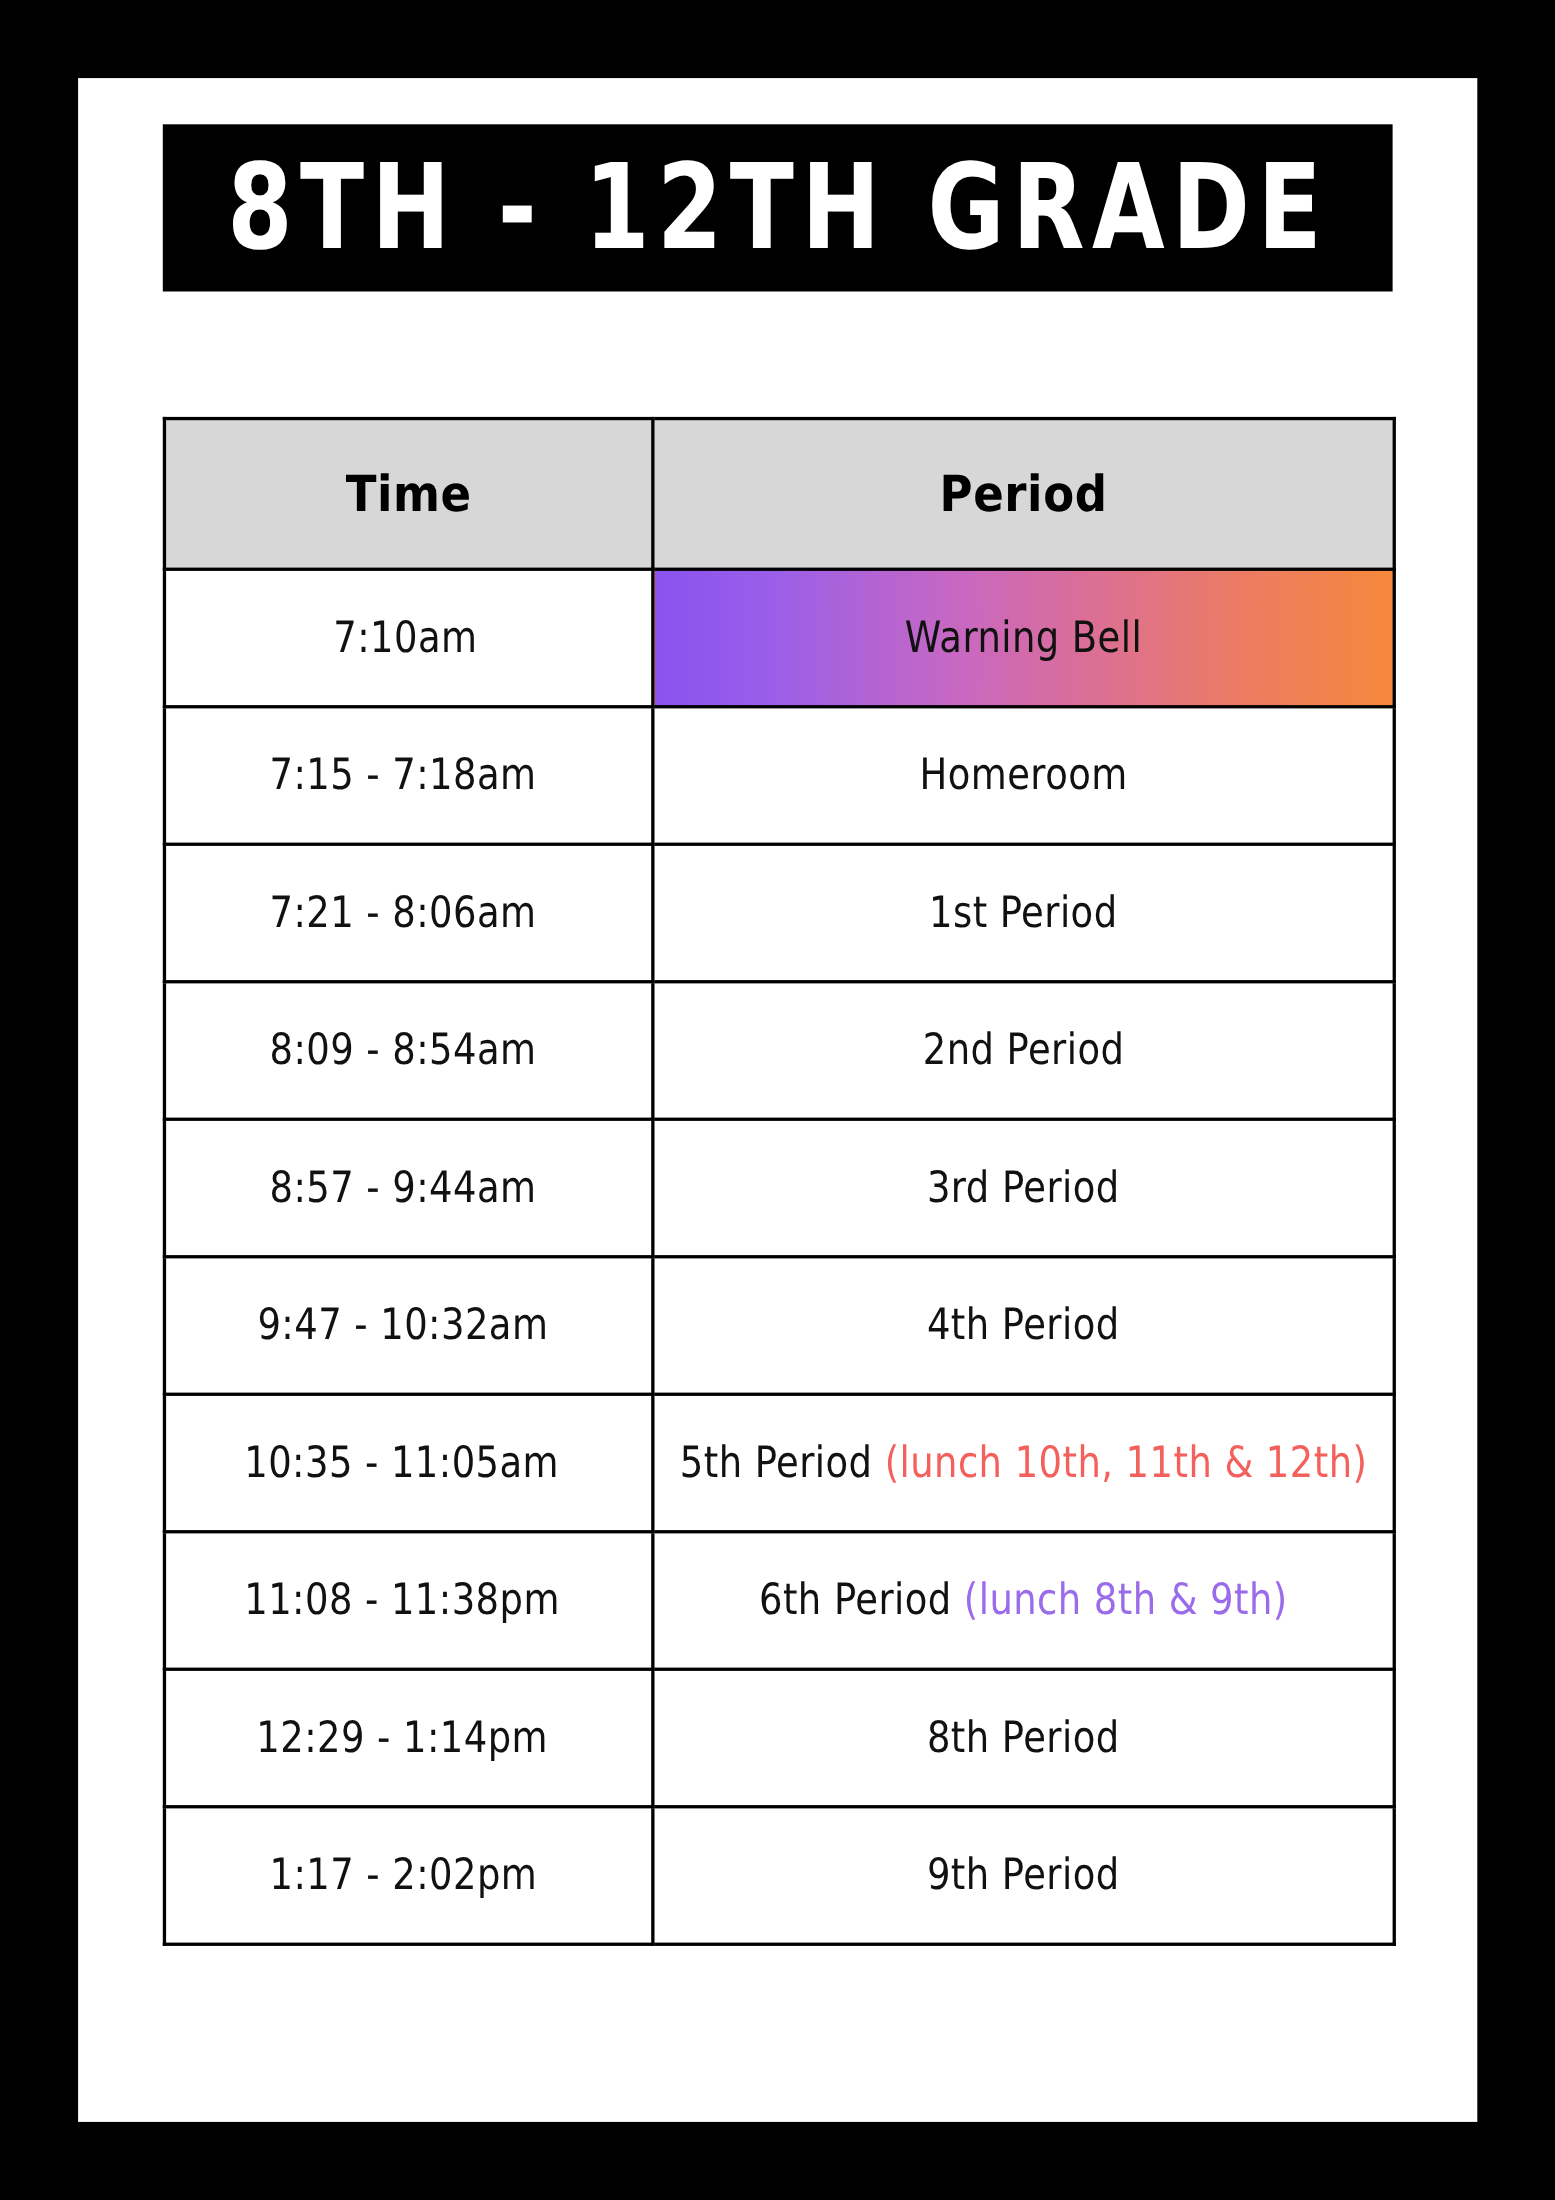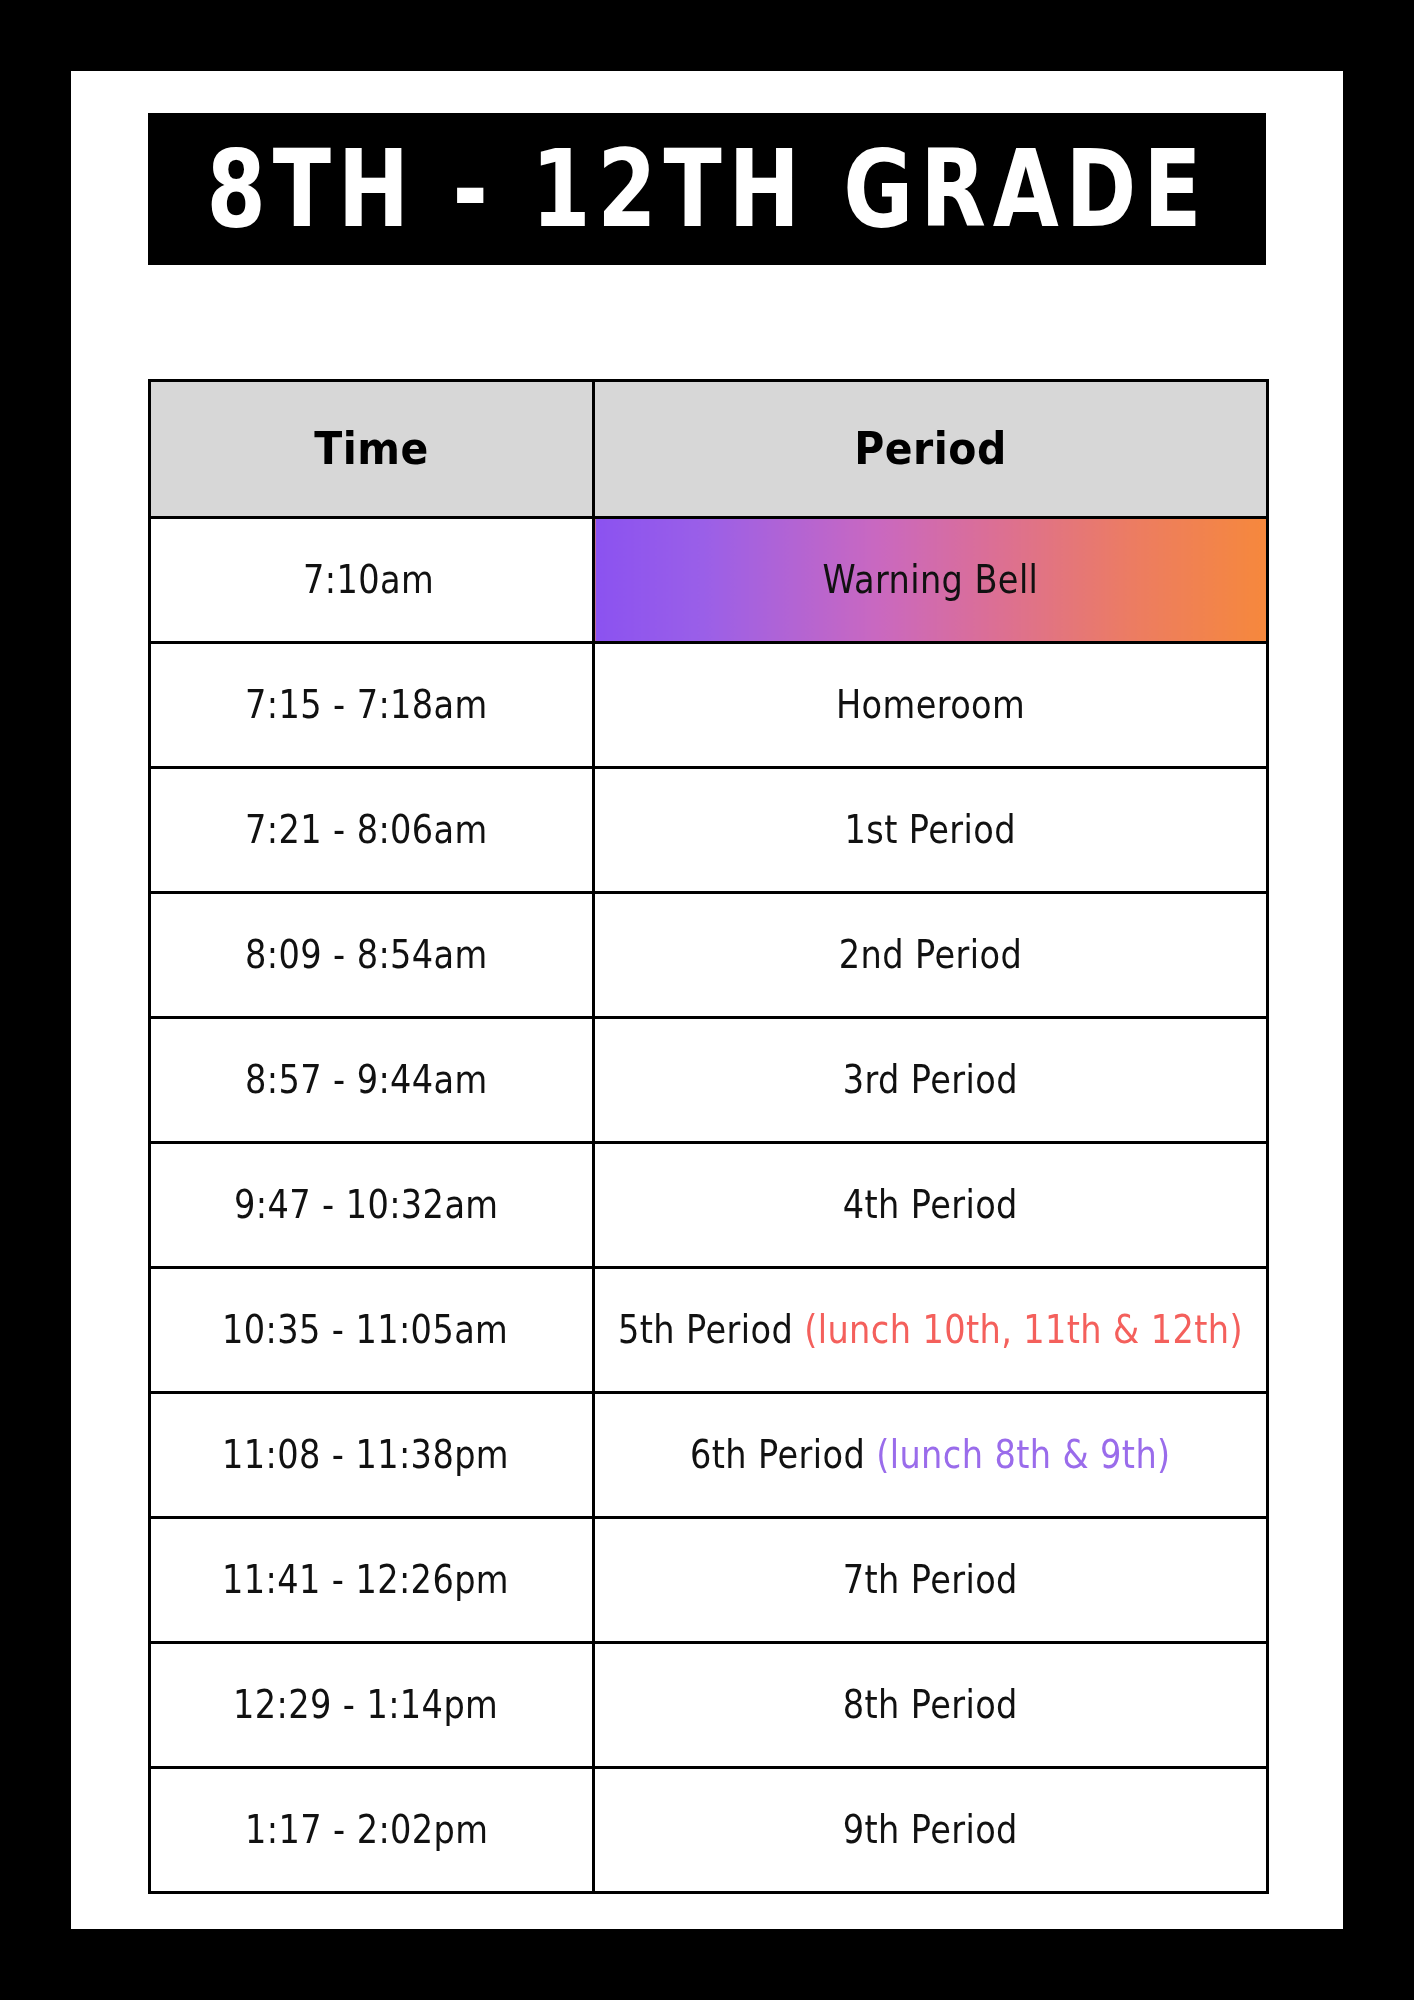--- a/index.html
+++ b/index.html
@@ -176,24 +176,20 @@
         </tr>
         <tr class="body-row">
           <td class="cell-time"><span class="hand">10:35 - 11:05am</span></td>
           <td class="cell-period"><span class="hand"><span>5th Period</span> <span class="lunch-red">(lunch 10th, 11th &amp; 12th)</span></span></td>
         </tr>
         <tr class="body-row">
           <td class="cell-time"><span class="hand">11:08 - 11:38pm</span></td>
           <td class="cell-period"><span class="hand"><span>6th Period</span> <span class="lunch-purple">(lunch 8th &amp; 9th)</span></span></td>
         </tr>
         <tr class="body-row">
-          <td class="cell-time"><span class="hand">11:41 - 12:26pm</span></td>
-          <td class="cell-period"><span class="hand"><span>7th Period</span></span></td>
-        </tr>
-        <tr class="body-row">
           <td class="cell-time"><span class="hand">12:29 - 1:14pm</span></td>
           <td class="cell-period"><span class="hand"><span>8th Period</span></span></td>
         </tr>
         <tr class="body-row">
           <td class="cell-time"><span class="hand">1:17 - 2:02pm</span></td>
           <td class="cell-period"><span class="hand"><span>9th Period</span></span></td>
         </tr>
       </tbody>
   </table>
 </div>

